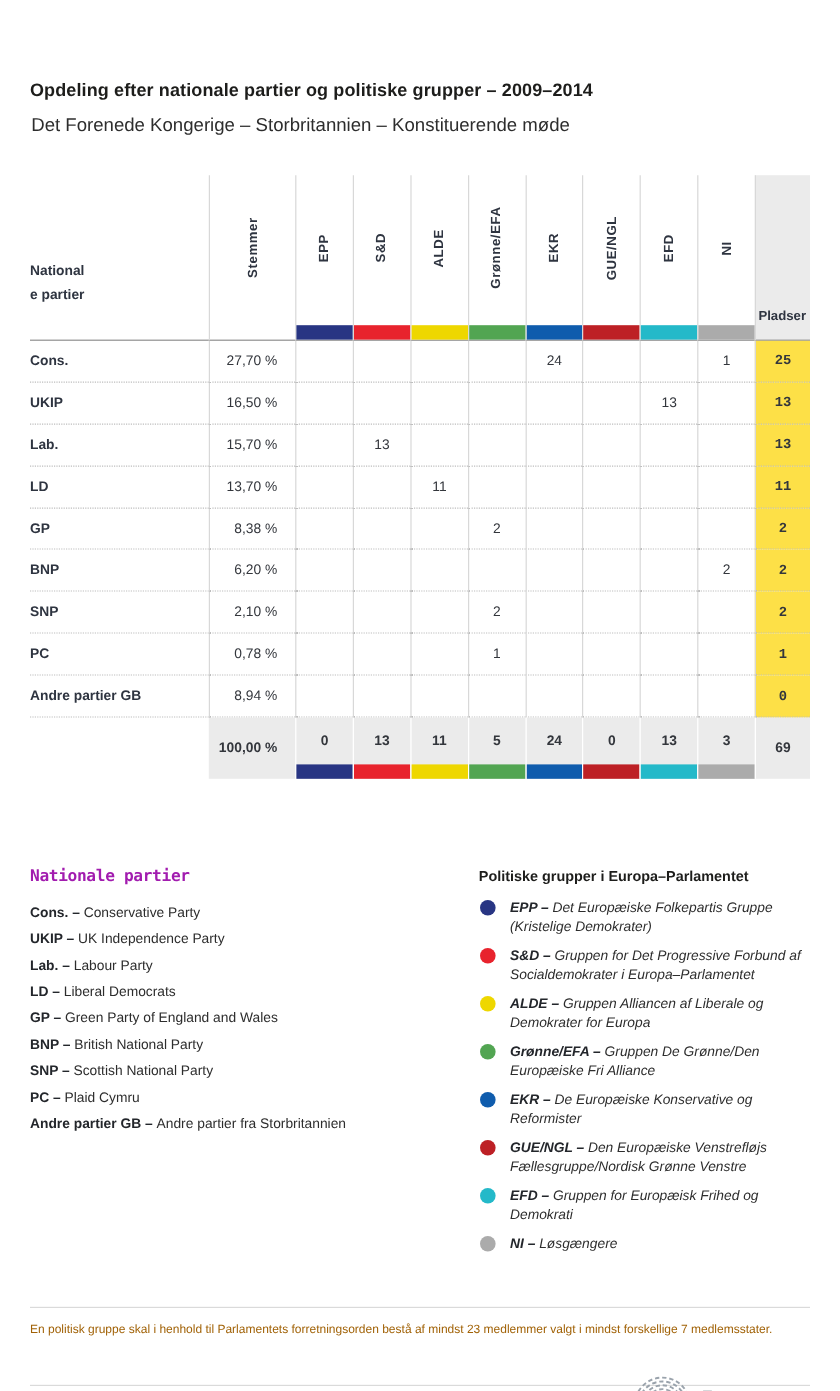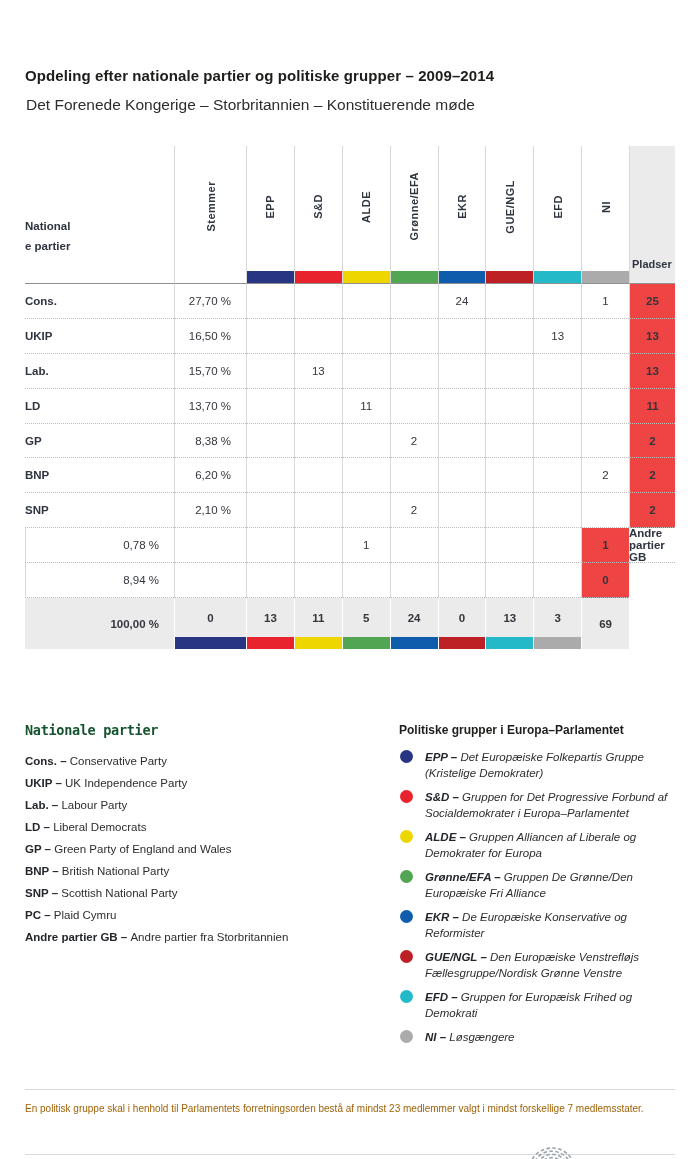--- a/index.html
+++ b/index.html
@@ -21,32 +21,32 @@
   .h-party{align-items:flex-end;padding-bottom:27px;font-weight:700;color:#2e3440;}
   .h-party .hp{line-height:20px;}
   .h-rot{justify-content:center;align-items:center;padding-bottom:16px;}
   .vlabel{writing-mode:vertical-rl;transform:rotate(180deg);font-weight:700;font-size:11px;
           letter-spacing:.5px;color:#2e3440;white-space:nowrap;}
   .hbar{position:absolute;left:0;right:0;bottom:0;height:12px;}
   .h-pladser{background:#ebebeb;align-items:flex-end;padding:0 0 13px 2px;font-weight:700;font-size:11px;color:#2e3440;}
   .c-party{font-weight:700;color:#2e3440;}
   .c-stemmer{justify-content:flex-end;padding-right:15px;}
   .c-val{justify-content:center;}
-  .c-pladser{background:#ef4444;justify-content:center;font-weight:700;}
+  .c-pladser{background:#fde047;justify-content:center;font-weight:700;font-family:Liberation Mono, monospace;}
   .t-cell{background:#ebebeb;font-weight:700;}
   .t-cell.bL{border-left-color:#fff;}
   .t-stemmer{justify-content:flex-end;padding-right:15px;}
   .t-val{justify-content:center;padding-bottom:12px;}
   .t-pladser{justify-content:center;}
   .tbar{position:absolute;left:0;right:0;bottom:0;height:12px;}
 
   
   .legend-parties{position:absolute;left:25px;top:676px;}
   .lp-heading{font-family:"DejaVu Sans Mono","Liberation Mono",monospace;font-weight:700;
-              font-size:13.5px;color:#14532d;letter-spacing:-.3px;margin-bottom:12px;}
+              font-size:13.5px;color:#a21caf;letter-spacing:-.3px;margin-bottom:12px;}
   .lp-item{font-size:11.5px;line-height:22px;color:#2d2d2d;}
   .lp-item b{color:#23262b;}
 
   .legend-groups{position:absolute;left:399px;top:676px;width:278px;}
   .lg-heading{font-size:12px;font-weight:700;color:#1d1d1b;line-height:16px;margin-bottom:11px;}
   .lg-item{display:flex;align-items:flex-start;margin-bottom:8px;font-size:11.5px;line-height:16px;color:#2d2d2d;font-style:italic;}
   .lg-dot{width:13px;height:13px;border-radius:50%;flex:none;margin:1px 12px 0 1px;}
   .lg-text{width:252px;}
   .lg-text b{color:#23262b;}
 
@@ -181,20 +181,21 @@
       <div class="cell c-stemmer dotted bL">2,10 %</div>
       <div class="cell c-val dotted bL"></div>
       <div class="cell c-val dotted bL"></div>
       <div class="cell c-val dotted bL"></div>
       <div class="cell c-val dotted bL">2</div>
       <div class="cell c-val dotted bL"></div>
       <div class="cell c-val dotted bL"></div>
       <div class="cell c-val dotted bL"></div>
       <div class="cell c-val dotted bL"></div>
       <div class="cell c-pladser dotted bL">2</div>
+      <div class="cell c-party dotted">PC</div>
       <div class="cell c-stemmer dotted bL">0,78 %</div>
       <div class="cell c-val dotted bL"></div>
       <div class="cell c-val dotted bL"></div>
       <div class="cell c-val dotted bL"></div>
       <div class="cell c-val dotted bL">1</div>
       <div class="cell c-val dotted bL"></div>
       <div class="cell c-val dotted bL"></div>
       <div class="cell c-val dotted bL"></div>
       <div class="cell c-val dotted bL"></div>
       <div class="cell c-pladser dotted bL">1</div>

